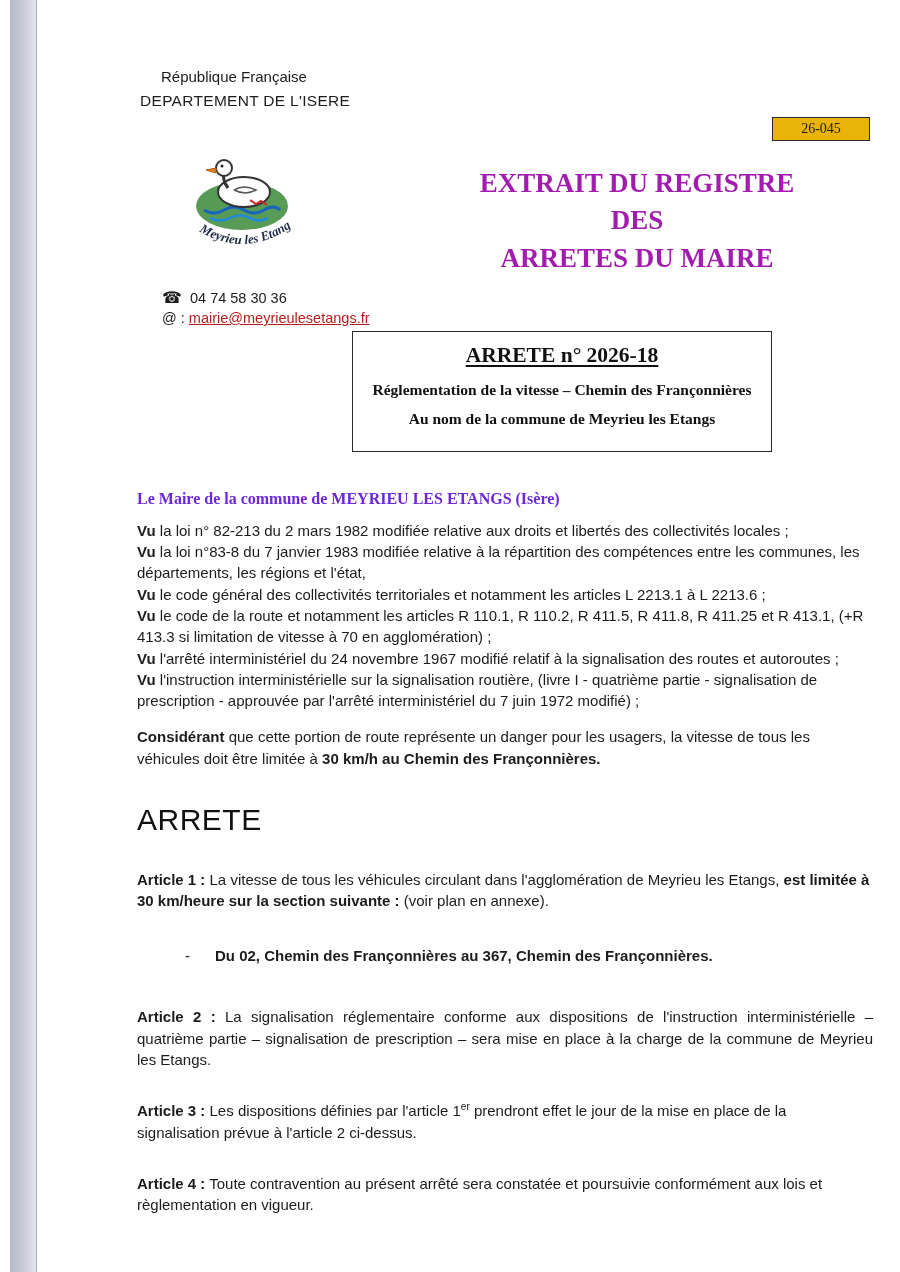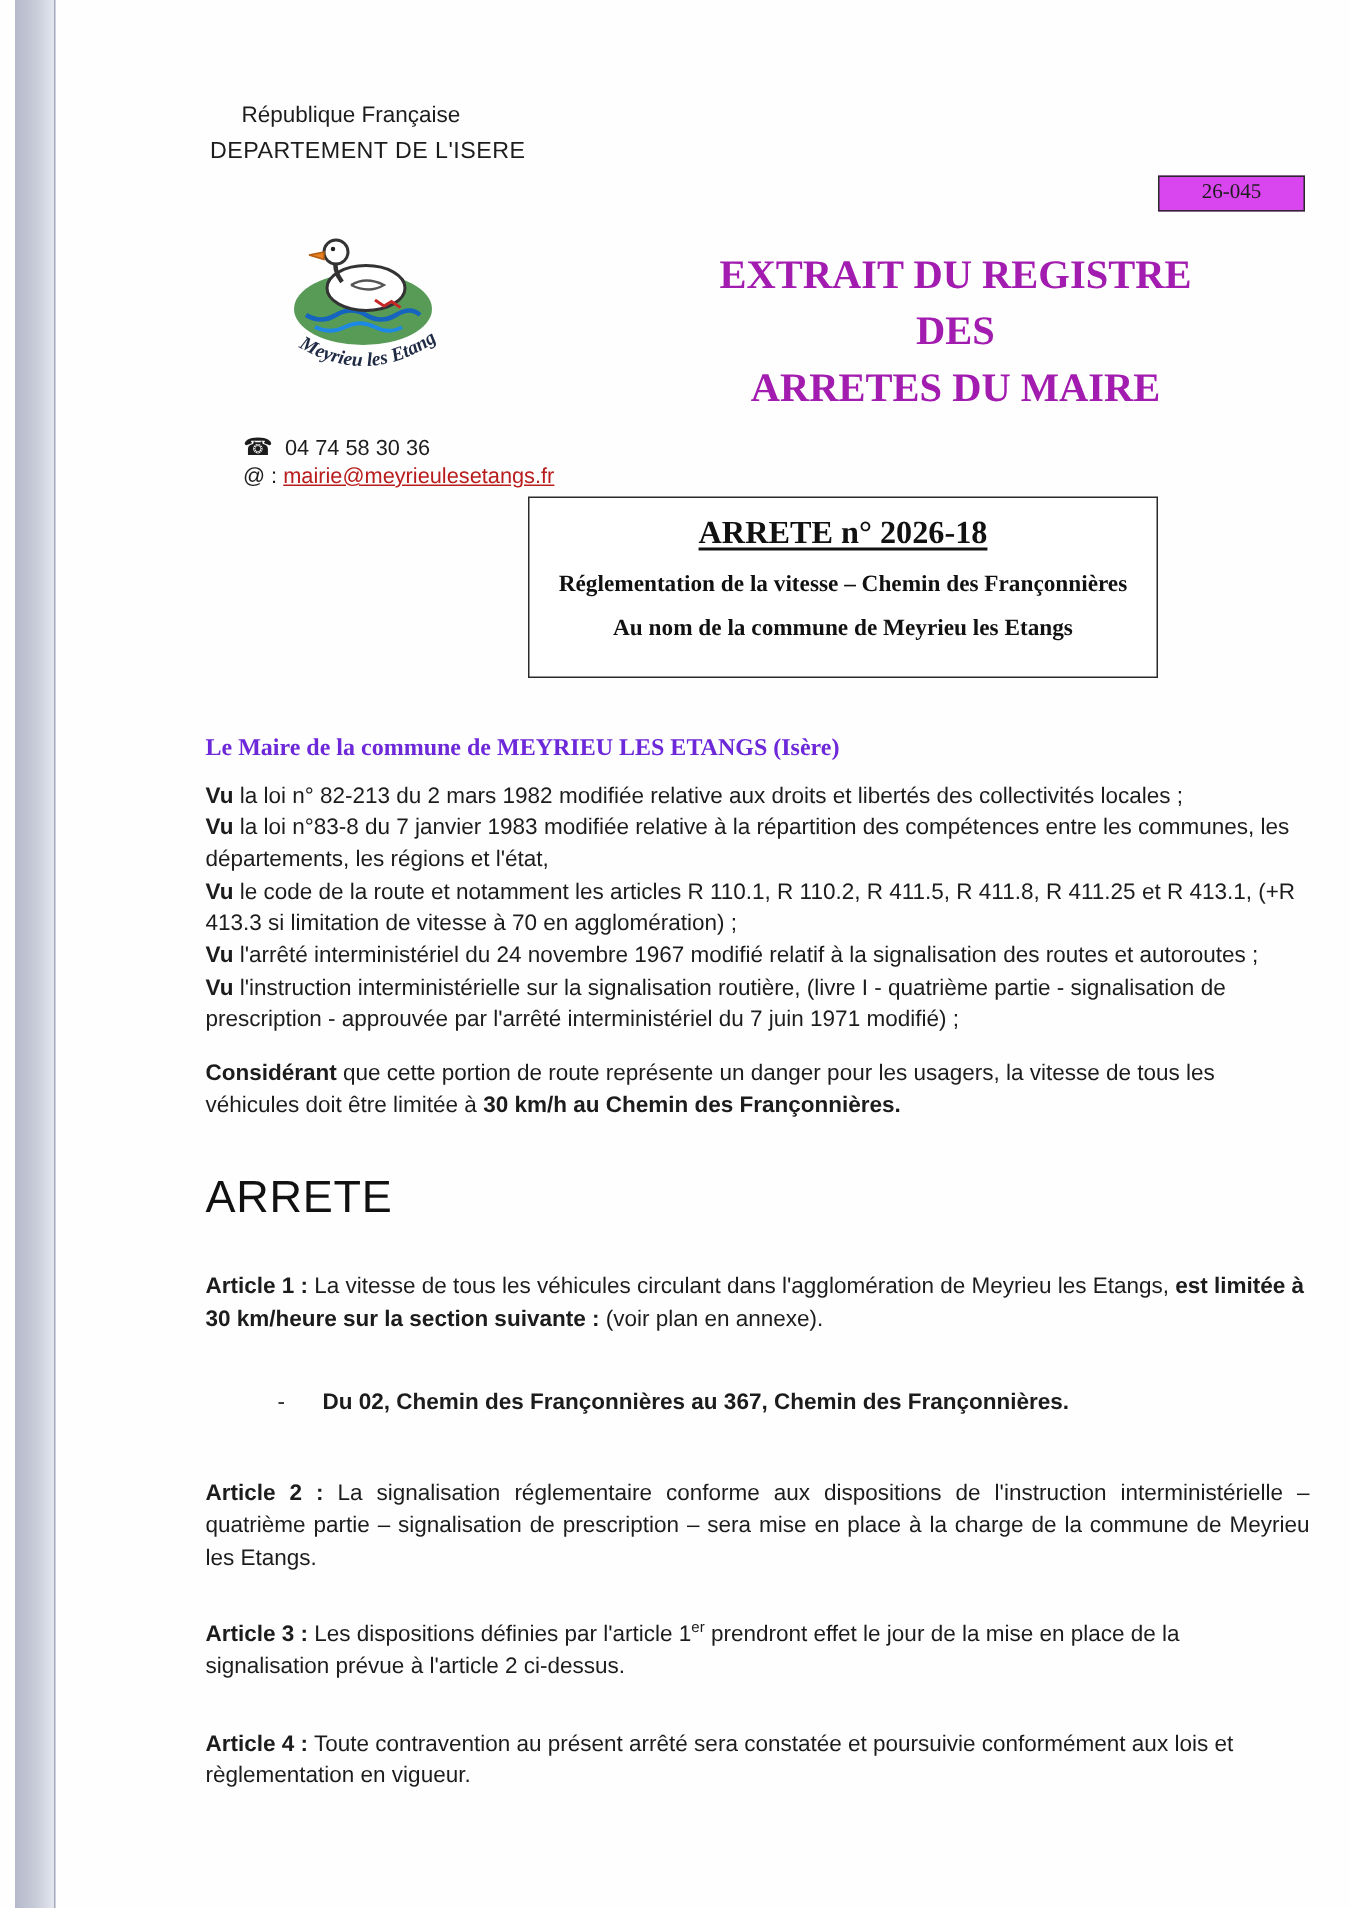--- a/index.html
+++ b/index.html
@@ -12,21 +12,21 @@
   .scan-strip {
     position:absolute; left:10px; top:0; width:27px; height:100%;
     background:linear-gradient(to right,#b4b8c9 0%,#c9cdda 55%,#e4e6ef 100%);
     border-right:1px solid rgba(90,95,120,0.15);
   }
   .republic   { position:absolute; left:161px; top:68px;  font-size:15px; }
   .department { position:absolute; left:140px; top:92px; font-size:15.5px; letter-spacing:0.3px; }
   .refbox {
     position:absolute; right:30px; top:117px; width:98px; height:24px;
     border:1.5px solid #2a2a2a; display:flex; align-items:center; justify-content:center;
-    font-family:"Liberation Serif", serif; font-size:14px; background:#d946ef;
+    font-family:"Liberation Serif", serif; font-size:14px; background:#eab308;
   }
   .logo { position:absolute; left:180px; top:148px; width:124px; height:118px; }
   .registry-title {
     position:absolute; left:417px; top:165px; width:440px; text-align:center;
     font-family:"Liberation Serif", serif; font-weight:bold; font-size:27px; line-height:1.38;
     color:#a21caf;
   }
   .phone { position:absolute; left:162px; top:288px; font-size:14.5px; }
   .phone .phone-ic { font-size:16px; margin-right:4px; }
   .email { position:absolute; left:162px; top:310px; font-size:14.5px; }
@@ -111,23 +111,24 @@
     <div class="decree-sub">Réglementation de la vitesse – Chemin des Françonnières</div>
     <div class="decree-sub">Au nom de la commune de Meyrieu les Etangs</div>
   </div>
 
   <div class="body-text">
     <p class="mayor">Le Maire de la commune de MEYRIEU LES ETANGS (Isère)</p>
 
     <div class="vu-block">
       <p><strong>Vu</strong><span> la loi n° 82-213 du 2 mars 1982 modifiée relative aux droits et libertés des collectivités locales ;</span></p>
       <p><strong>Vu</strong><span> la loi n°83-8 du 7 janvier 1983 modifiée relative à la répartition des compétences entre les communes, les départements, les régions et l'état,</span></p>
+      <p><strong>Vu</strong><span> le code général des collectivités territoriales et notamment les articles L 2213.1 à L 2213.6 ;</span></p>
       <p><strong>Vu</strong><span> le code de la route et notamment les articles R 110.1, R 110.2, R 411.5, R 411.8, R 411.25 et R 413.1, (+R 413.3 si limitation de vitesse à 70 en agglomération) ;</span></p>
       <p><strong>Vu</strong><span> l'arrêté interministériel du 24 novembre 1967 modifié relatif à la signalisation des routes et autoroutes ;</span></p>
-      <p><strong>Vu</strong><span> l'instruction interministérielle sur la signalisation routière, (livre I - quatrième partie - signalisation de prescription - approuvée par l'arrêté interministériel du 7 juin 1971 modifié) ;</span></p>
+      <p><strong>Vu</strong><span> l'instruction interministérielle sur la signalisation routière, (livre I - quatrième partie - signalisation de prescription - approuvée par l'arrêté interministériel du 7 juin 1972 modifié) ;</span></p>
     </div>
 
     <p class="considerant"><strong>Considérant</strong><span> que cette portion de route représente un danger pour les usagers, la vitesse de tous les véhicules doit être limitée à </span><strong>30 km/h au Chemin des Françonnières.</strong></p>
 
     <h2 class="arrete-heading">ARRETE</h2>
 
     <p class="article"><strong>Article 1 :</strong><span> La vitesse de tous les véhicules circulant dans l'agglomération de Meyrieu les Etangs, </span><strong>est limitée à 30 km/heure sur la section suivante :</strong><span> (voir plan en annexe).</span></p>
 
     <p class="bullet">
       <span class="dash">-</span><strong>Du 02, Chemin des Françonnières au 367, Chemin des Françonnières.</strong>

